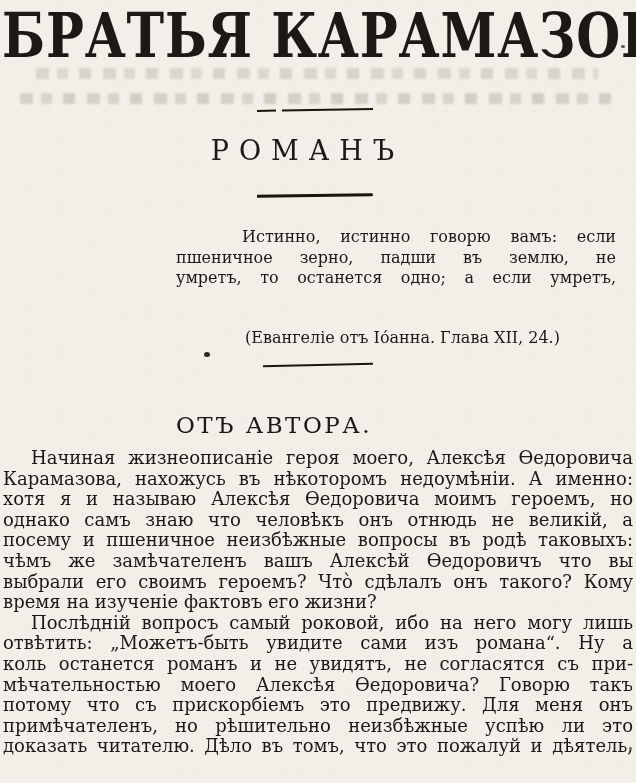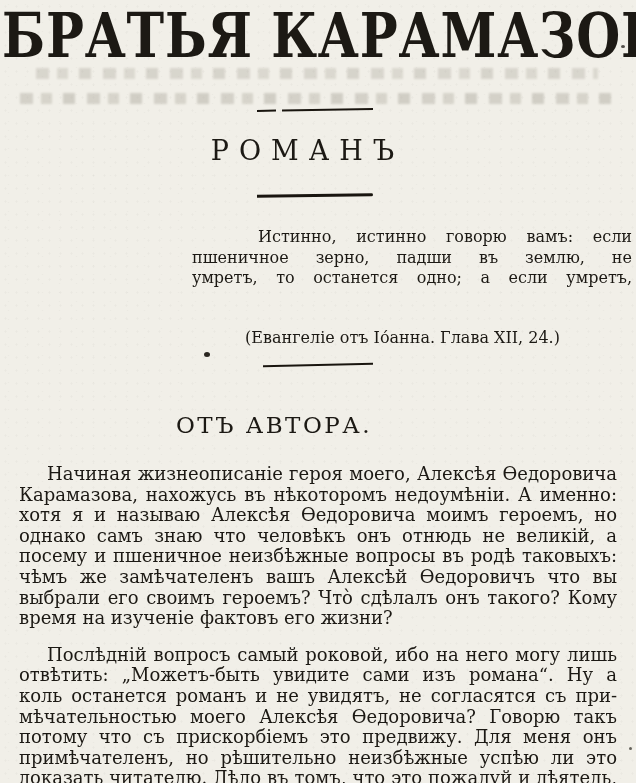--- a/index.html
+++ b/index.html
@@ -77,21 +77,21 @@
     letter-spacing: 10px;
     text-indent: 10px;
     text-align: center;
     font-weight: normal;
   }
 
   
   .epigraph {
     position: absolute;
     top: 227px;
-    left: 192px;
+    left: 176px;
     width: 440px;
     font-size: 16px;
     line-height: 20.5px;
     --indent: 66px;
   }
   .epigraph-citation {
     padding-left: 63px;
     margin-top: 18px;
     text-align: left;
   }
@@ -123,21 +123,21 @@
   
   .body-text {
     position: absolute;
     top: 448px;
     left: 3px;
     width: 630px;
     font-size: 18px;
     line-height: 20.6px;
     --indent: 28px;
   }
-  .paragraph { margin: 16px; }
+  .paragraph { margin: 0; }
 
   
   .line {
     text-align: justify;
     text-align-last: justify;
     white-space: normal;
   }
   .line.first { text-indent: var(--indent); }
   .line.short { text-align-last: left; }
 </style>

